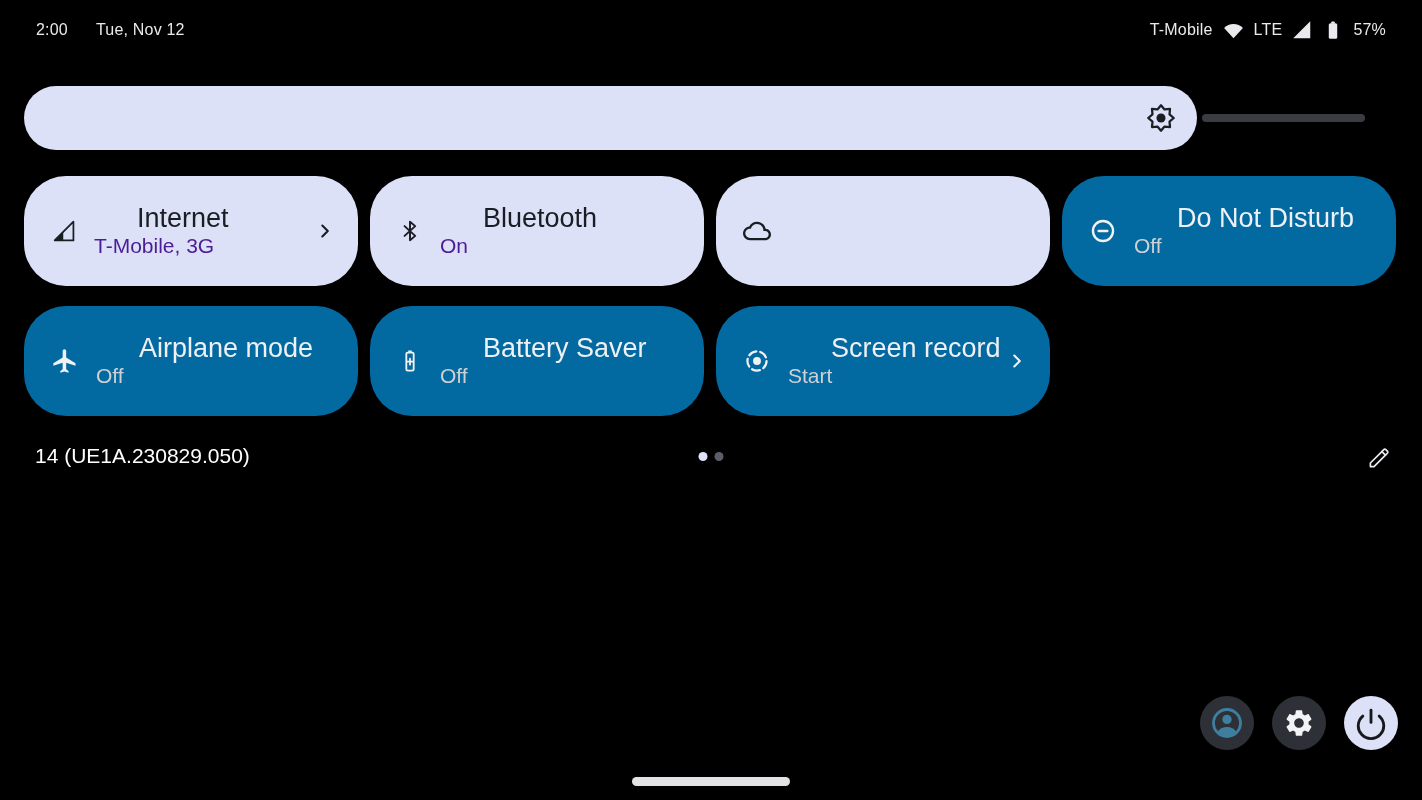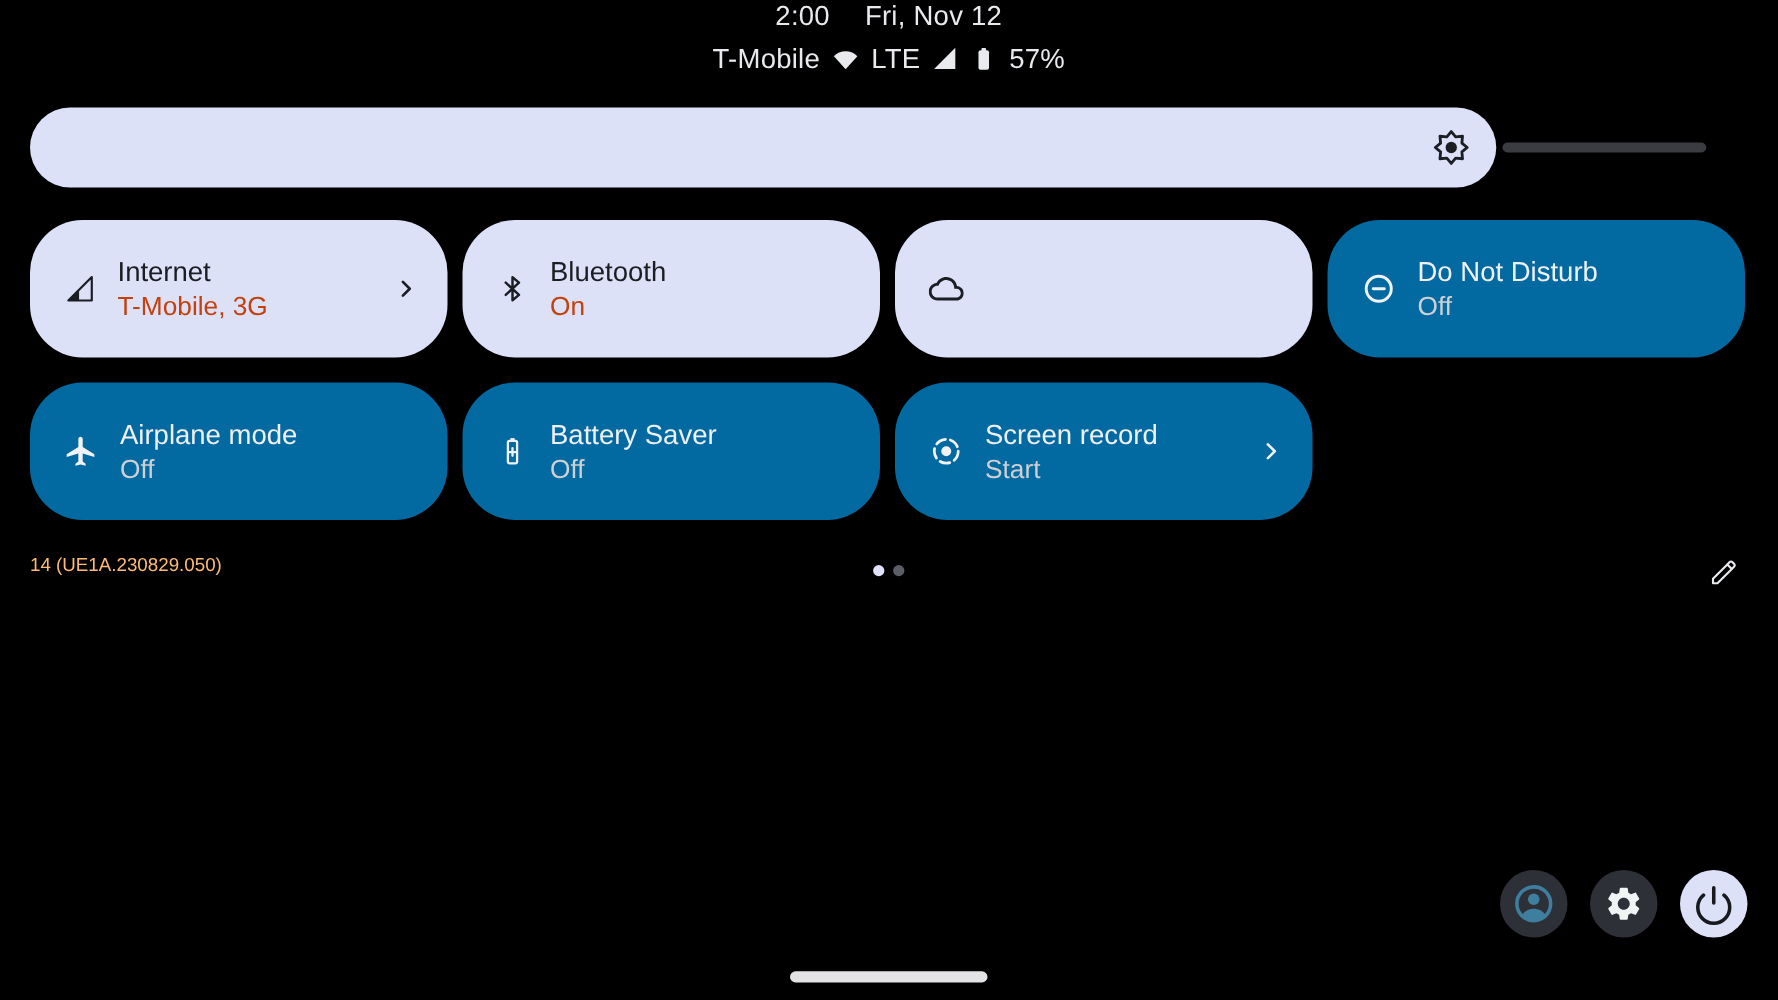--- a/index.html
+++ b/index.html
@@ -4,49 +4,49 @@
 <style>
   html,body{margin:0;padding:0;background:#000;}
   body{
     position:relative;width:1422px;height:800px;overflow:hidden;
     font-family:"Liberation Sans","DejaVu Sans",sans-serif;
     color:#e9eaee;-webkit-font-smoothing:antialiased;
   }
   
   .status-bar{position:absolute;top:0;left:0;right:0;height:60px;
     display:flex;align-items:center;justify-content:space-between;
-    padding:0 26px;box-sizing:border-box;font-size:22px;letter-spacing:.2px;flex-direction:column;}
+    padding:0 36px;box-sizing:border-box;font-size:16px;letter-spacing:.2px;}
   .sb-left{display:flex;align-items:center;gap:28px;}
   .sb-right{display:flex;align-items:center;gap:9px;justify-content:center;}
   .sb-icon{display:flex;align-items:center;}
   
   .brightness-row{position:absolute;top:86px;left:24px;width:1374px;height:64px;}
   .brightness-fill{position:absolute;left:0;top:0;width:1173px;height:64px;border-radius:32px;
     background:var(--accent);display:flex;align-items:center;justify-content:flex-end;
     padding-right:19px;box-sizing:border-box;}
   .brightness-track{position:absolute;left:1178px;top:28px;width:163px;height:8px;
     border-radius:4px;background:#3a3c41;}
   
   .tiles{position:absolute;top:176px;left:24px;display:grid;
     grid-template-columns:repeat(4,334px);grid-auto-rows:110px;
     column-gap:12px;row-gap:20px;}
   .tile{border-radius:42px;display:flex;align-items:center;position:relative;
     box-sizing:border-box;cursor:default;}
   .tile-icon{flex:none;margin-left:27px;margin-right:17px;display:flex;align-items:center;}
   .tile-text{display:flex;flex-direction:column;gap:4px;min-width:0;}
-  .tile-title{font-size:22px;line-height:24px;white-space:nowrap;}
+  .tile-title{font-size:27px;line-height:24px;white-space:nowrap;margin-left:43px;}
   .tile-sub{font-size:21px;line-height:23px;white-space:nowrap;}
   .tile.active{background:var(--accent);color:#1a1d21;}
-  .tile.active .tile-sub{color:#c2410c;}
+  .tile.active .tile-sub{color:#4c1d95;}
   .tile.inactive{background:#0369a1;color:#eef0f3;}
   .tile.inactive .tile-sub{color:#ced0d4;}
   .chevron{position:absolute;right:21px;top:50%;transform:translateY(-50%);display:flex;}
   
   .footer{position:absolute;top:440px;left:24px;right:24px;height:34px;}
-  .build-text{position:absolute;left:0;top:4px;font-size:15px;color:#fdba74;}
+  .build-text{position:absolute;left:11px;top:4px;font-size:21px;color:#ffffff;}
   .dots{position:absolute;left:50%;top:12px;transform:translateX(-50%);display:flex;gap:7px;}
   .dot{width:9px;height:9px;border-radius:50%;}
   .dot.active{background:#dfe2fa;}
   .dot.inactive{background:#5b5e66;}
   .edit-btn{position:absolute;right:2px;top:0;width:34px;height:34px;display:flex;
     align-items:center;justify-content:center;}
   
   .bottom-buttons{position:absolute;top:696px;right:24px;display:flex;gap:18px;}
   .circle-btn{width:54px;height:54px;border-radius:50%;background:#2d3036;
     display:flex;align-items:center;justify-content:center;}
@@ -54,21 +54,21 @@
   
   .home-indicator{position:absolute;left:632px;top:777px;width:158px;height:9px;
     border-radius:5px;background:#e3e3e5;}
 </style>
 </head>
 <body style="--accent: #dce1f8;">
 
 <div class="status-bar">
   <div class="sb-left">
     <span>2:00</span>
-    <span>Fri, Nov 12</span>
+    <span>Tue, Nov 12</span>
   </div>
   <div class="sb-right">
     <span>T-Mobile</span>
     <span class="sb-icon">
       <svg width="23" height="23" viewBox="0 0 24 24">
           <path d="M12 20.2 L2.2 9.3 C4.8 6.8 8.2 5.3 12 5.3 C15.8 5.3 19.2 6.8 21.8 9.3 Z" fill="#e9eaee"></path>
         </svg>
     </span>
     <span>LTE</span>
     <span class="sb-icon">

